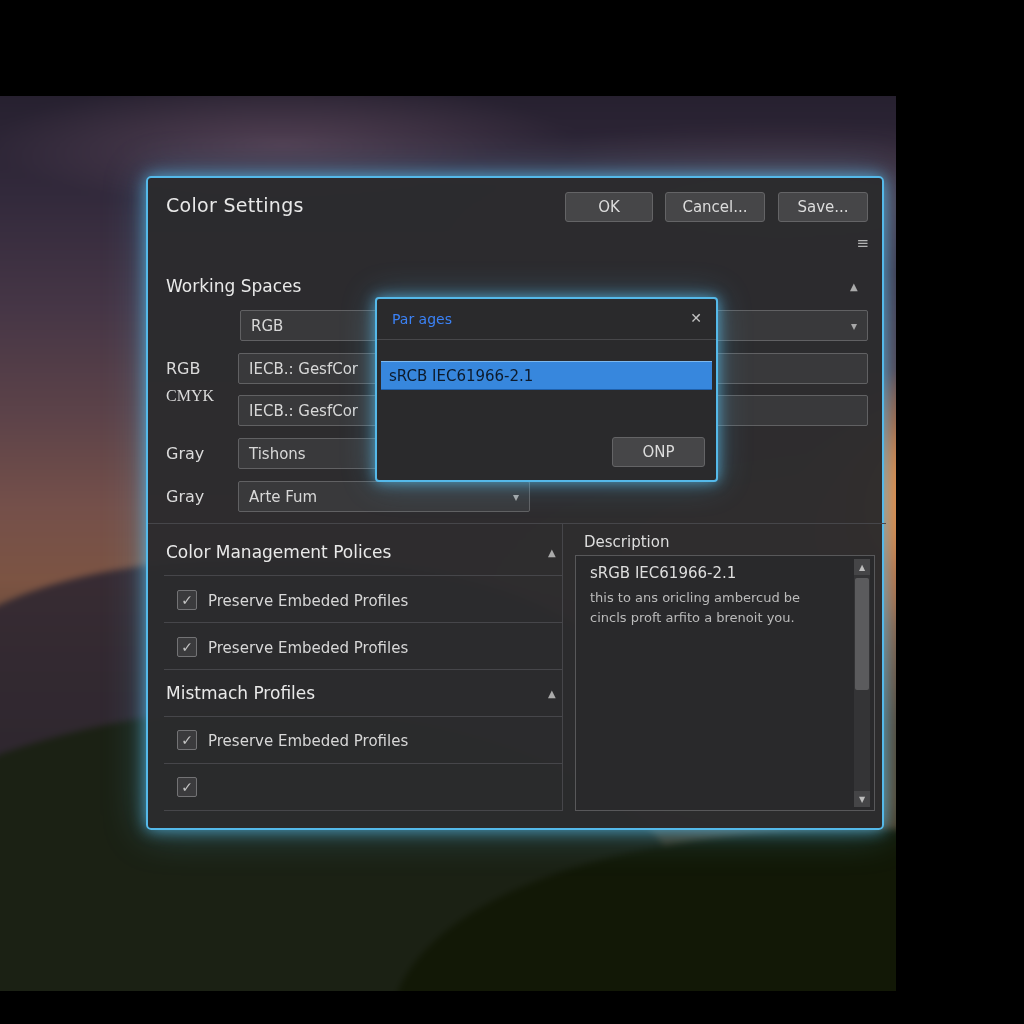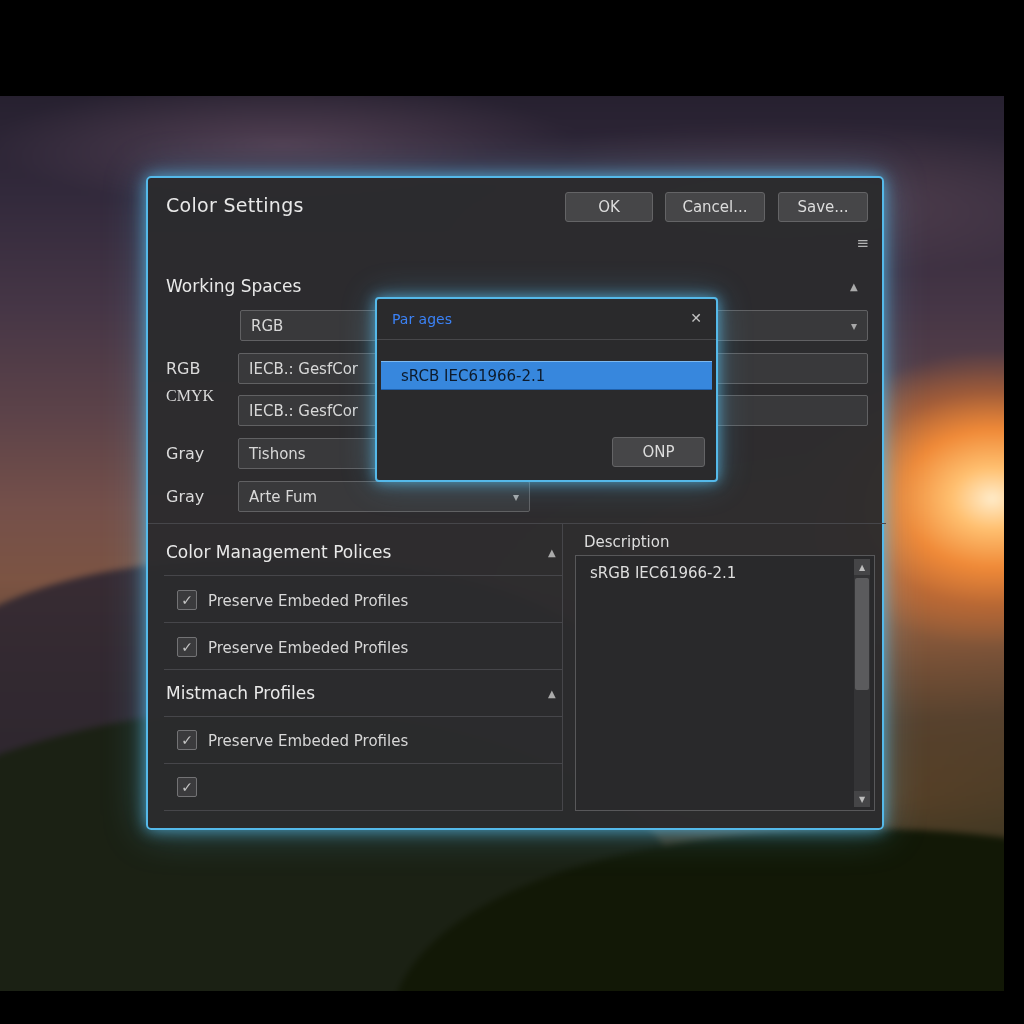--- a/index.html
+++ b/index.html
@@ -1,18 +1,18 @@
 <!DOCTYPE html>
 <html><head>
 <meta charset="utf-8">
 <style>
   * { box-sizing: border-box; margin: 0; padding: 0; }
   html, body { background: #000; }
   .stage {
-    position: relative; width: 1004px; height: 1024px; overflow: hidden;
+    position: relative; width: 896px; height: 1024px; overflow: hidden;
     background: #000;
     font-family: "DejaVu Sans", "Liberation Sans", sans-serif;
   }
   
   .scene {
     position: absolute; left: -10px; top: 90px; width: 1044px; height: 908px;
     filter: blur(3px);
     background:
       radial-gradient(ellipse 250px 190px at 96% 45%, #ffeccb 0%, #ffc070 16%, #f08a38 36%, rgba(210,110,45,.55) 56%, rgba(150,80,50,0) 78%),
       radial-gradient(ellipse 650px 250px at 88% 50%, rgba(236,132,56,.5), rgba(236,132,56,0) 70%),
@@ -121,21 +121,21 @@
     position:absolute; left:227px; top:119px; width:343px; height:185px; z-index:6;
     background:#2a2a2c; border:2px solid #55b9e9; border-radius:4px;
     box-shadow:0 0 14px rgba(90,195,245,.7), 0 0 34px rgba(90,195,245,.3);
   }
   .popup-title { position:absolute; left:15px; top:12px; font-size:14px; color:#3b82f6; }
   .popup-close { position:absolute; right:14px; top:11px; font-size:14px; color:#c4c4c4; }
   .popup-sep   { position:absolute; left:0; top:40px; width:100%; height:1px; background:#47474a; }
   .popup-item {
     position:absolute; left:4px; top:62px; width:331px; height:29px;
     background:#3787dd; border-top:1px solid #7db9f0; border-bottom:1px solid #1f61ad;
-    display:flex; align-items:center; padding:0 20px;
+    display:flex; align-items:center; padding:0 8px;
     font-size:15px; color:#0d1b2c;
   }
   .popup-btn { left:235px; top:138px; width:93px; height:30px; }
 </style>
 </head>
 <body>
 
 <div class="stage">
 
   <div class="scene">
@@ -215,20 +215,21 @@
     <div class="hline h5"></div>
 
     <div class="chk cb4">
       <span>✓</span>
     </div>
     <div class="hline h6"></div>
 
     <div class="desc-label">Description</div>
     <div class="desc-box">
       <div class="desc-title">sRGB IEC61966-2.1</div>
+      <div class="desc-body">this to ans oricling ambercud be cincls proft arfito a brenoit you.</div>
       <div class="scrollbar">
         <div class="scroll-btn scroll-up">▲</div>
         <div class="scroll-thumb"></div>
         <div class="scroll-btn scroll-down">▼</div>
       </div>
     </div>
 
     <div class="popup">
       <div class="popup-title">Par ages</div>
       <div class="popup-close">✕</div>

